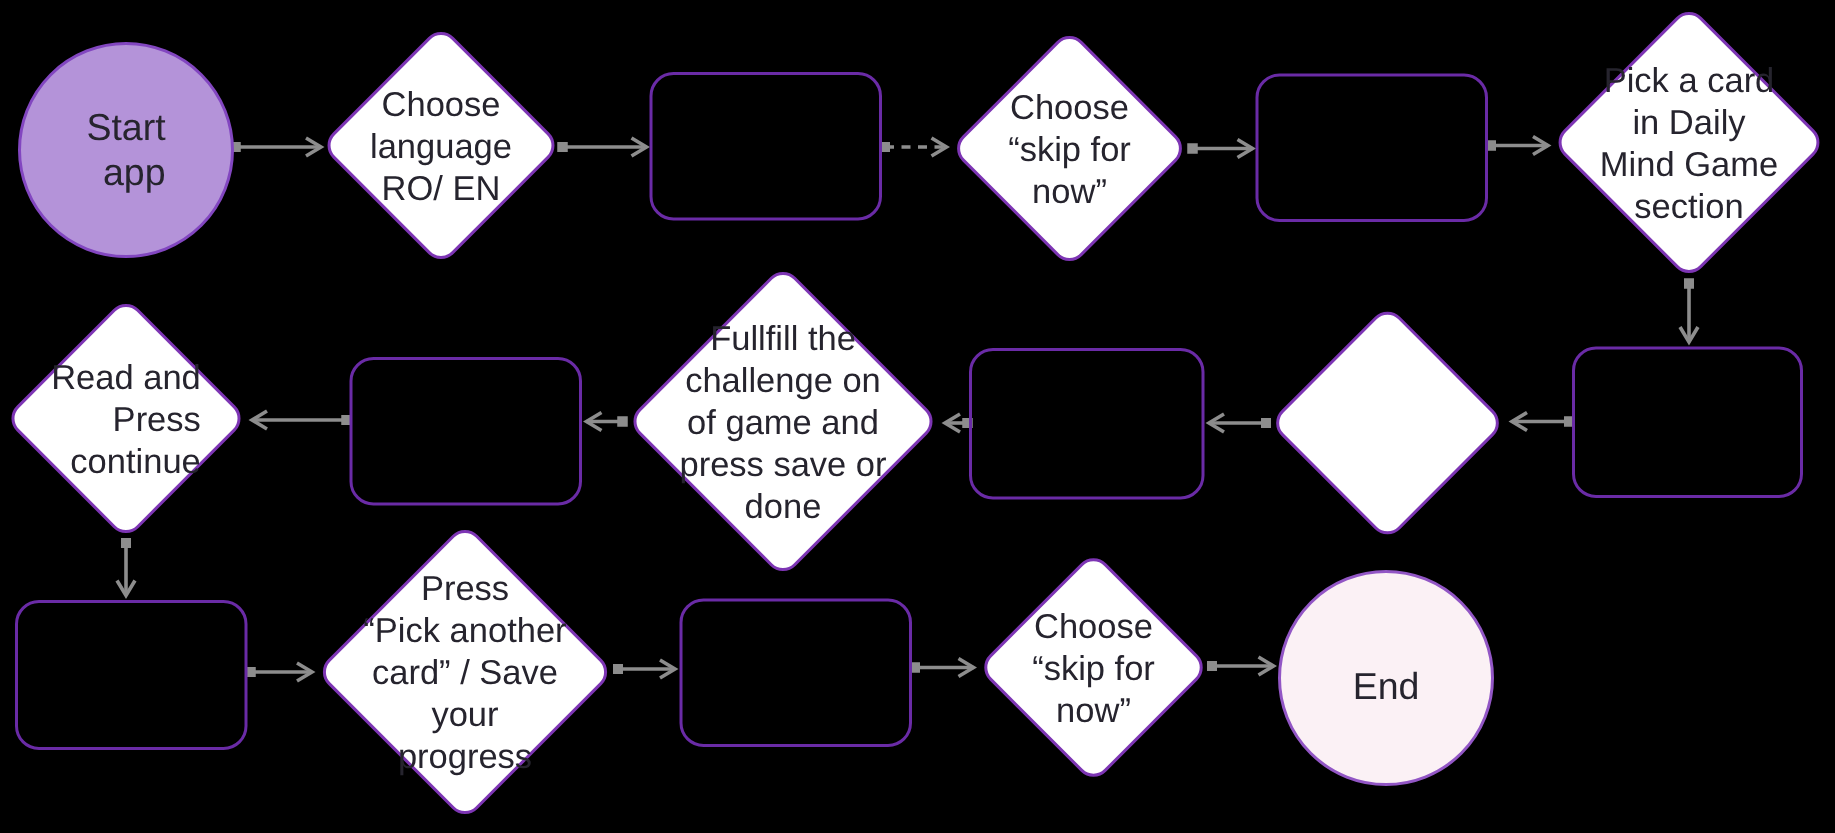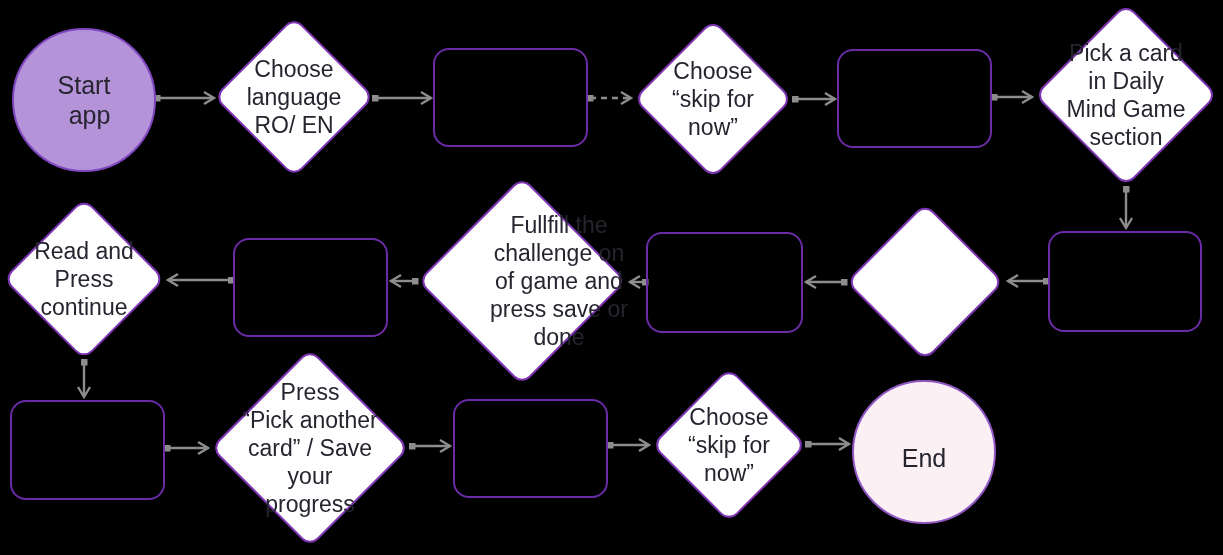--- a/index.html
+++ b/index.html
@@ -95,32 +95,32 @@
         <div class="node-label" style="color: rgb(38, 36, 46);">Pick a card
 in Daily
 Mind Game
 section</div>
       </div>
       <div class="node shape-rect" style="left: 1048px; top: 231px; width: 154px; height: 101px; background: transparent; border-color: rgb(106, 43, 166);"></div>
       <div class="node shape-diamond" style="left: 846px; top: 202px; width: 158px; height: 160px;">
         <div class="diamond-inner" style="width: 112px; height: 112px; background: rgb(255, 255, 255); border-color: rgb(125, 53, 180);"></div>
       </div>
       <div class="node shape-rect" style="left: 646px; top: 232px; width: 157px; height: 101px; background: transparent; border-color: rgb(106, 43, 166);"></div>
-      <div class="node shape-diamond" style="left: 416px; top: 177px; width: 212px; height: 208px; justify-content: flex-end;">
+      <div class="node shape-diamond" style="left: 416px; top: 177px; width: 212px; height: 208px;">
         <div class="diamond-inner" style="width: 148px; height: 148px; background: rgb(255, 255, 255); border-color: rgb(125, 53, 180);"></div>
         <div class="node-label" style="color: rgb(38, 36, 46);">Fullfill the
 challenge on
 of game and
 press save or
 done</div>
       </div>
       <div class="node shape-rect" style="left: 233px; top: 238px; width: 155px; height: 99px; background: transparent; border-color: rgb(106, 43, 166);"></div>
       <div class="node shape-diamond" style="left: 3px; top: 198px; width: 162px; height: 162px;">
         <div class="diamond-inner" style="width: 115px; height: 115px; background: rgb(255, 255, 255); border-color: rgb(125, 53, 180);"></div>
-        <div class="node-label" style="color: rgb(38, 36, 46);">Read and
+        <div class="node-label" style="color: rgb(38, 36, 46); text-align: right;">Read and
 Press
 continue</div>
       </div>
       <div class="node shape-rect" style="left: 10px; top: 400px; width: 155px; height: 100px; background: transparent; border-color: rgb(106, 43, 166);"></div>
       <div class="node shape-diamond" style="left: 210px; top: 348px; width: 200px; height: 200px;">
         <div class="diamond-inner" style="width: 141px; height: 141px; background: rgb(255, 255, 255); border-color: rgb(125, 53, 180);"></div>
         <div class="node-label" style="color: rgb(38, 36, 46);">Press
 “Pick another
 card” / Save
 your

